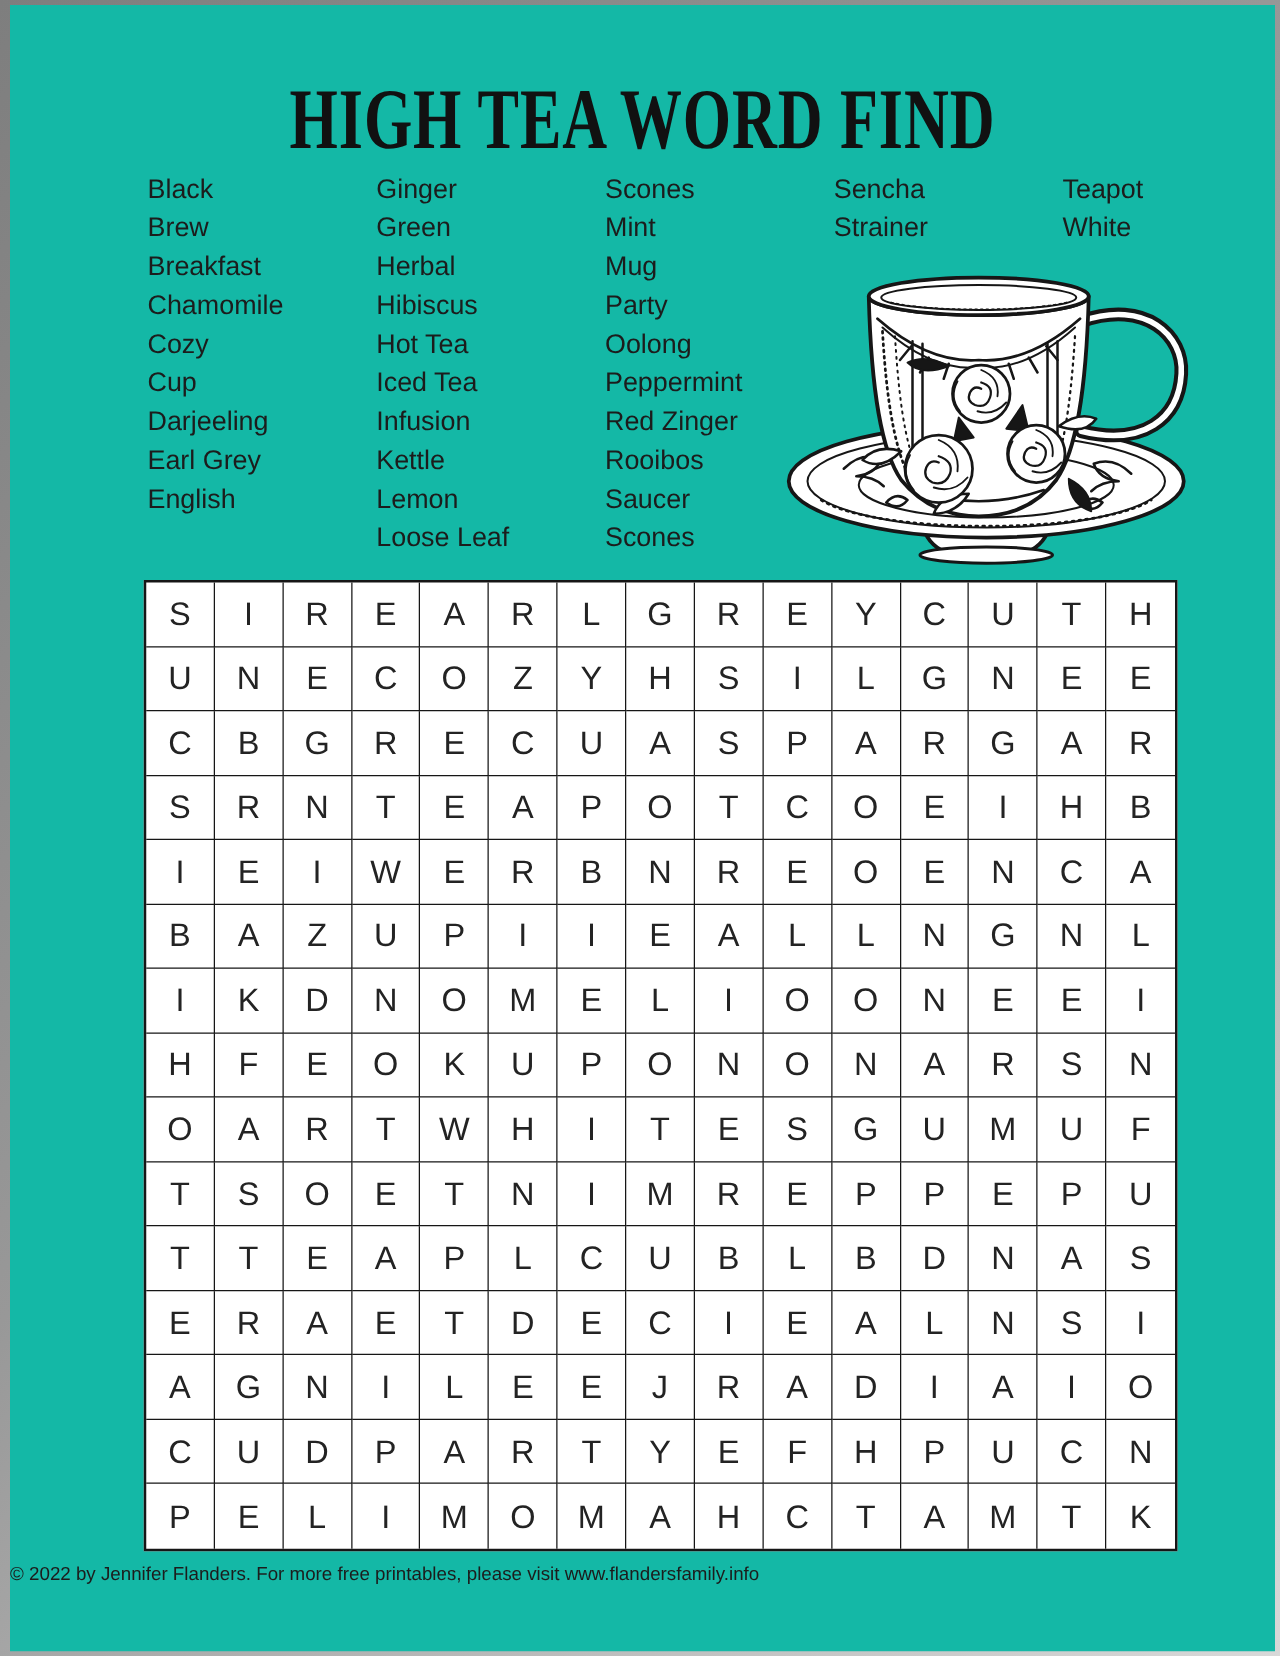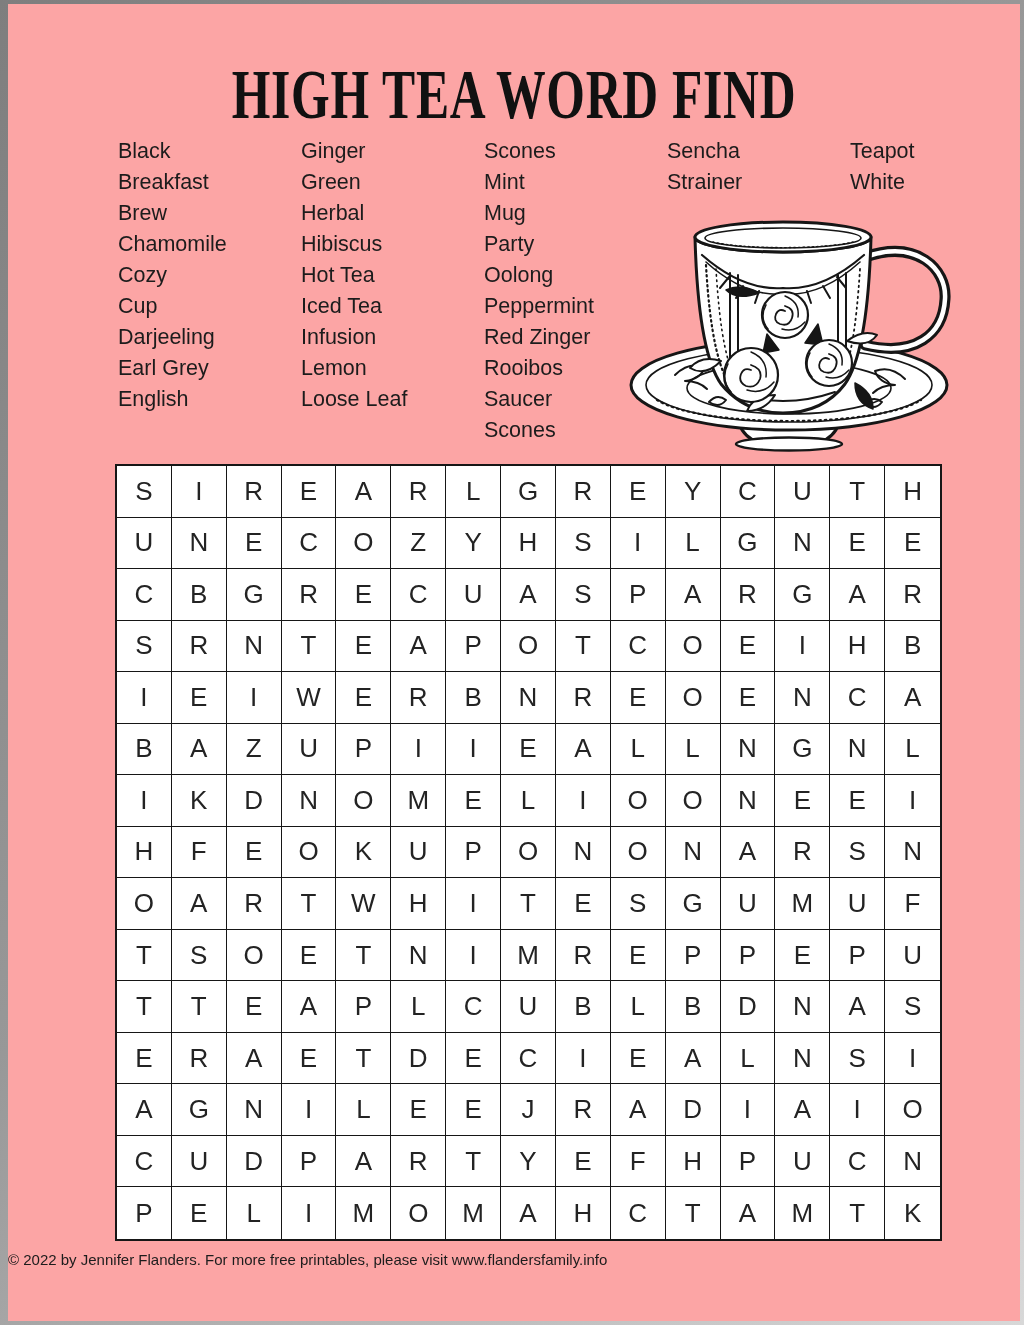--- a/index.html
+++ b/index.html
@@ -3,21 +3,21 @@
 <meta charset="utf-8">
 <style>
   html,body{margin:0;padding:0;}
   body{
     width:1024px;height:1325px;position:relative;
     background:linear-gradient(135deg,#7e7e7e 0%,#989898 45%,#d8d8d8 100%);
     font-family:"Liberation Sans",sans-serif;
   }
   .page{
     position:absolute;left:8px;top:4px;width:1012px;height:1317px;
-    background:#fca5a5;overflow:hidden;
+    background:#14b8a6;overflow:hidden;
   }
   .title{
     position:absolute;top:52px;left:0;width:100%;margin:0;
     text-align:center;
     font-family:"Liberation Serif",serif;
     font-weight:700;font-size:69px;letter-spacing:1px;color:#111;
     transform:scaleX(0.72);
     white-space:nowrap;
   }
   .word-list{
@@ -56,37 +56,38 @@
 </head>
 <body>
 
 <div class="page">
 
   <h1 class="title">HIGH TEA WORD FIND</h1>
 
   <div class="word-list">
       <div class="wl-col">
         <div>Black</div>
+        <div>Brew</div>
         <div>Breakfast</div>
-        <div>Brew</div>
         <div>Chamomile</div>
         <div>Cozy</div>
         <div>Cup</div>
         <div>Darjeeling</div>
         <div>Earl Grey</div>
         <div>English</div>
       </div>
       <div class="wl-col">
         <div>Ginger</div>
         <div>Green</div>
         <div>Herbal</div>
         <div>Hibiscus</div>
         <div>Hot Tea</div>
         <div>Iced Tea</div>
         <div>Infusion</div>
+        <div>Kettle</div>
         <div>Lemon</div>
         <div>Loose Leaf</div>
       </div>
       <div class="wl-col">
         <div>Scones</div>
         <div>Mint</div>
         <div>Mug</div>
         <div>Party</div>
         <div>Oolong</div>
         <div>Peppermint</div>

